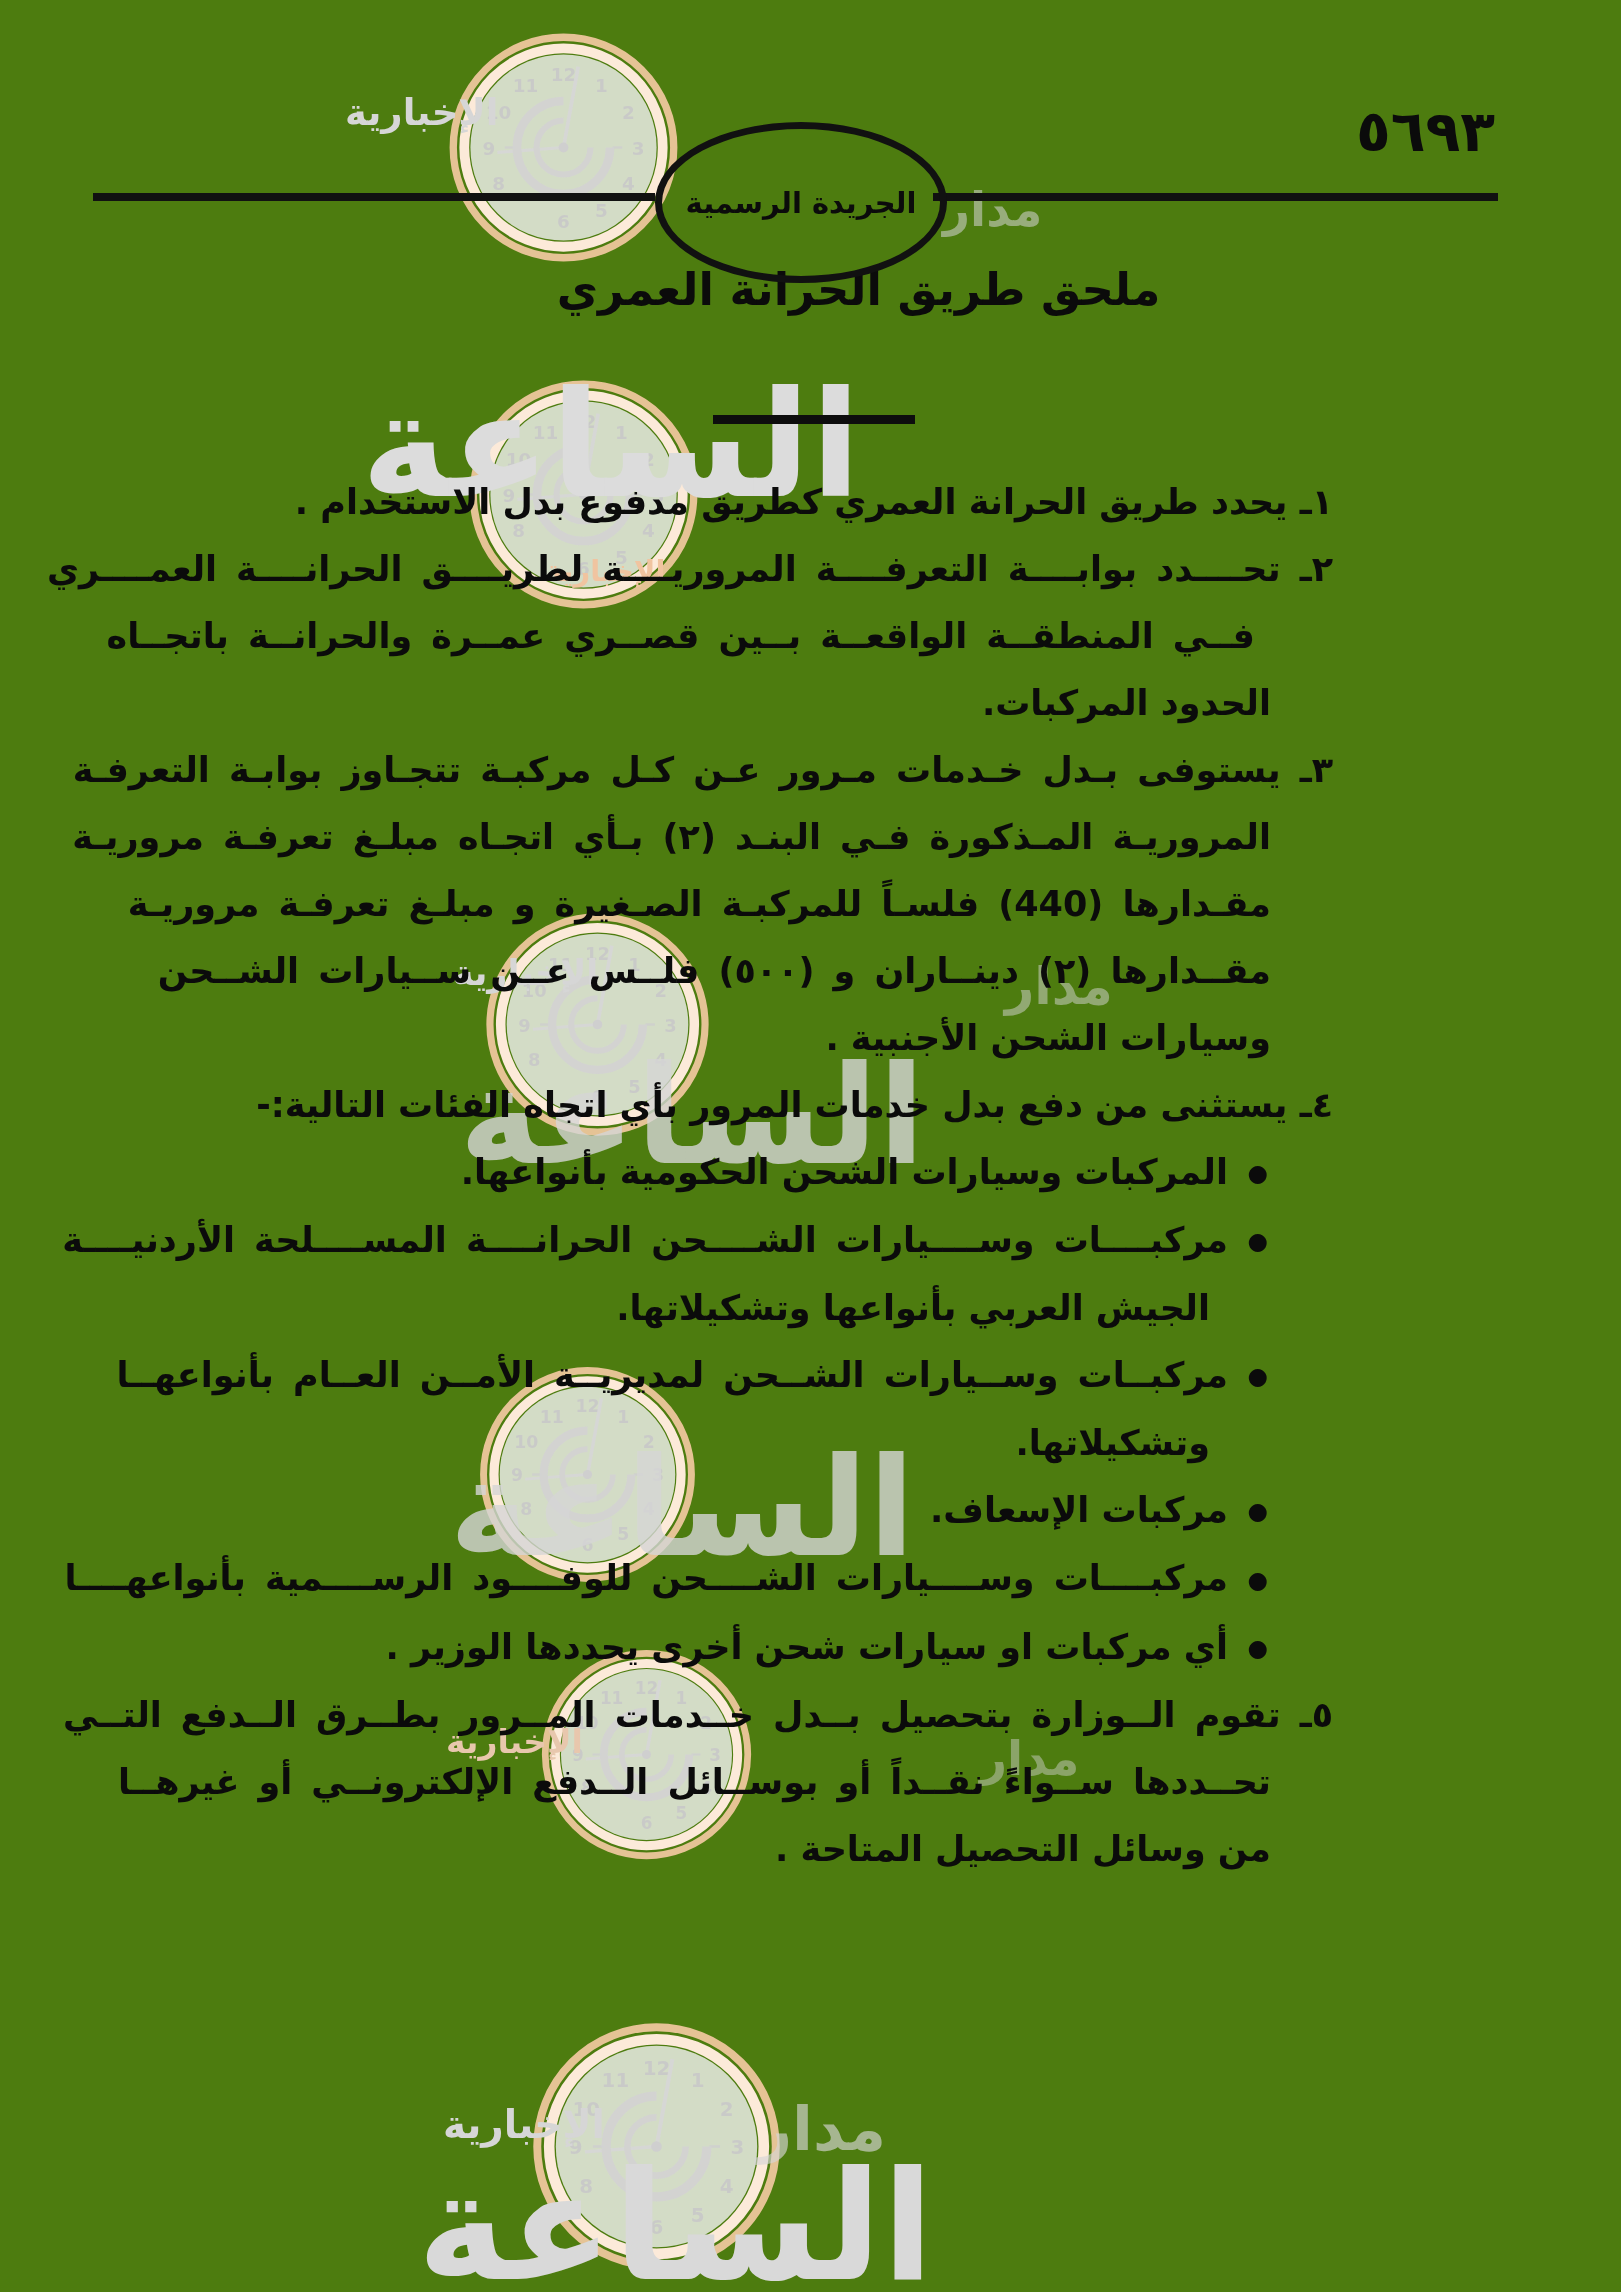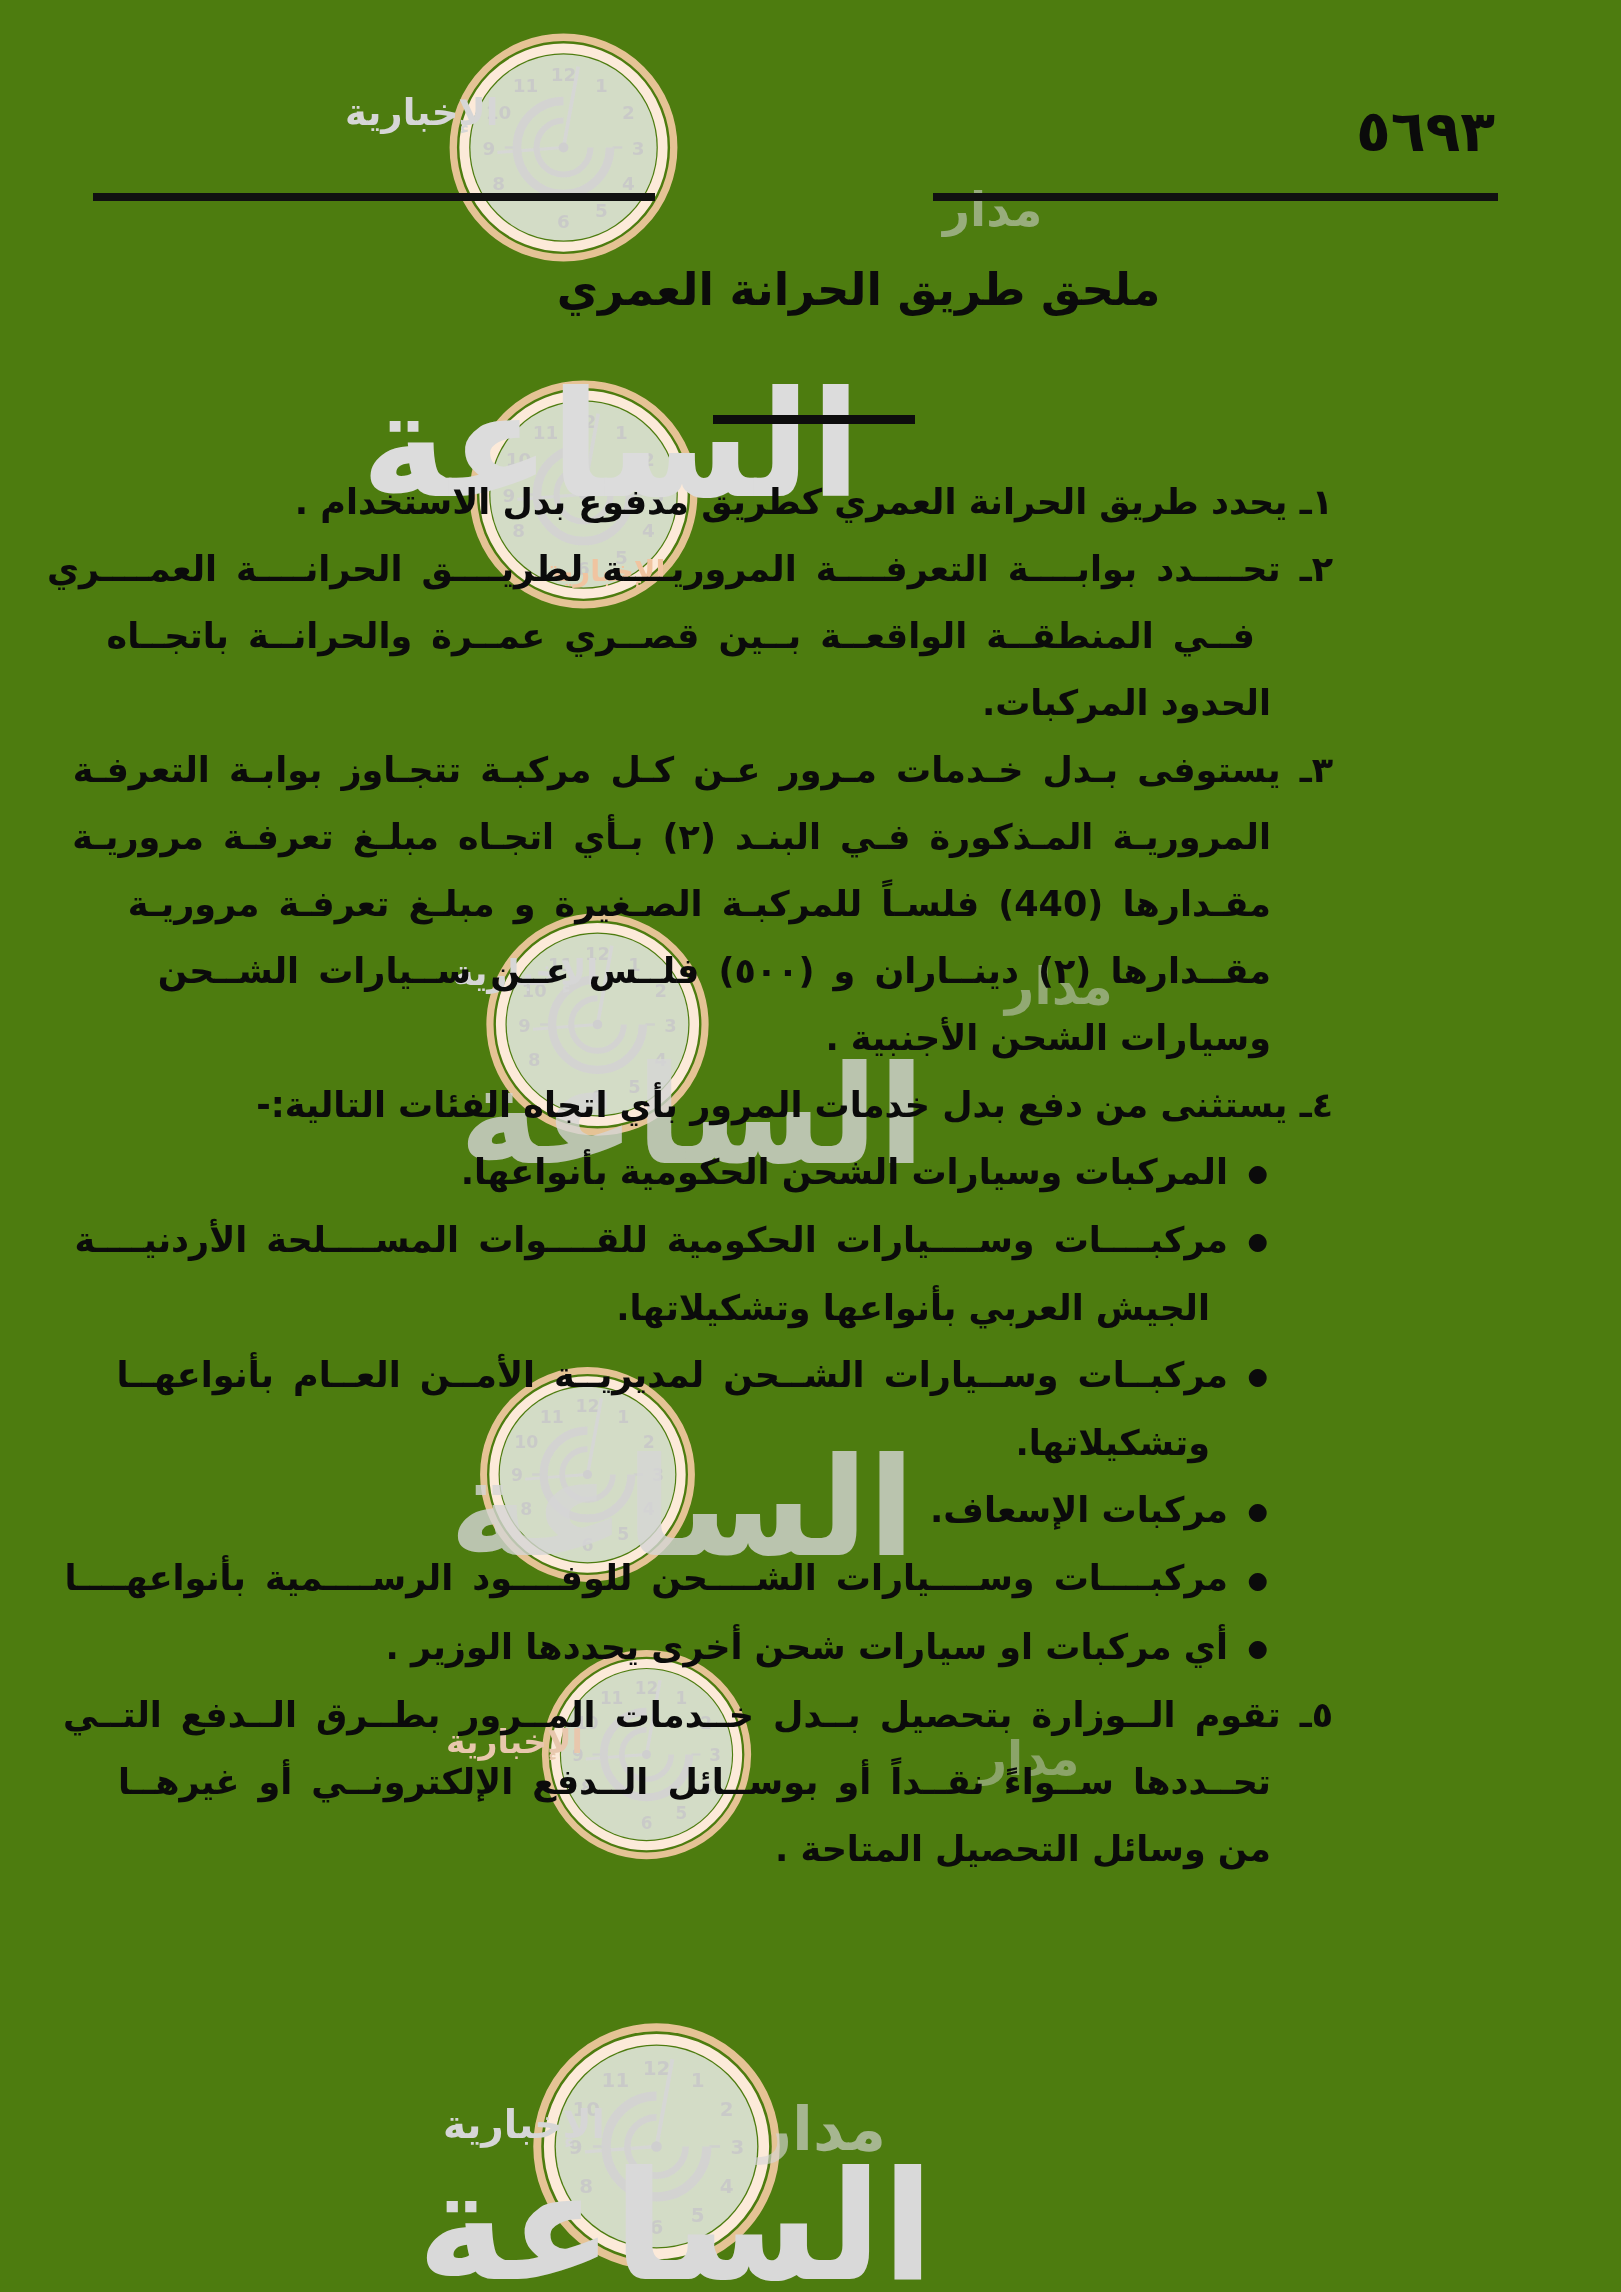--- a/index.html
+++ b/index.html
@@ -115,37 +115,40 @@
   <div class="wmtext" style="left:449px;top:1439px;font-size:137px;opacity:.8">الساعة</div>
   <div class="wmtext" style="left:446px;top:1725px;font-size:33px;color:#e8c7ad">الإخبارية</div>
   <div class="wmtext" style="left:980px;top:1735px;font-size:47px;opacity:.45">مدار</div>
   <div class="wmtext" style="left:443px;top:2105px;font-size:39px">الإخبارية</div>
   <div class="wmtext" style="left:757px;top:2098px;font-size:61px;opacity:.65">مدار</div>
   <div class="wmtext" style="left:417px;top:2151px;font-size:152px;color:#d9d9d9">الساعة</div>
 
   <div class="pagenum">٥٦٩٣</div>
   <div class="rule rule-left"></div>
   <div class="rule rule-right"></div>
+  <div class="seal">
+    <span>الجريدة الرسمية</span>
+  </div>
 
   <div class="title">ملحق طريق الحرانة العمري</div>
   <div class="divider"></div>
 
   <div class="doc">
     <div class="ln">١ـ يحدد طريق الحرانة العمري كطريق مدفوع بدل الاستخدام .</div>
     <div class="ln j">٢ـ تحــــدد بوابــــة التعرفــــة المروريــــة لطريــــق الحرانــــة العمــــري</div>
     <div class="ln cont2 j">فــي المنطقــة الواقعــة بــين قصــري عمــرة والحرانــة باتجــاه</div>
     <div class="ln cont">الحدود المركبات.</div>
     <div class="ln j">٣ـ يستوفى بـدل خـدمات مـرور عـن كـل مركبـة تتجـاوز بوابـة التعرفـة</div>
     <div class="ln cont j">المروريـة المـذكورة فـي البنـد (٢) بـأي اتجـاه مبلـغ تعرفـة مروريـة</div>
     <div class="ln cont j">مقـدارها (440) فلسـاً للمركبـة الصـغيرة و مبلـغ تعرفـة مروريـة</div>
     <div class="ln cont j">مقــدارها (٢) دينــاران و (٥٠٠) فلــس عــن ســيارات الشــحن</div>
     <div class="ln cont">وسيارات الشحن الأجنبية .</div>
     <div class="ln">٤ـ يستثنى من دفع بدل  خدمات المرور بأي اتجاه الفئات التالية:-</div>
     <div class="ln bullet">المركبات وسيارات الشحن الحكومية بأنواعها.</div>
-    <div class="ln bullet j">مركبــــات وســــيارات الحكومية للقــــوات المســــلحة الأردنيــــة</div>
+    <div class="ln bullet j">مركبــــات وســــيارات الشــــحن الحرانــــة المســــلحة الأردنيــــة</div>
     <div class="ln bcont">الجيش العربي بأنواعها وتشكيلاتها.</div>
     <div class="ln bullet j">مركبــات وســيارات الشــحن لمديريــة الأمــن العــام بأنواعهــا</div>
     <div class="ln bcont">وتشكيلاتها.</div>
     <div class="ln bullet">مركبات الإسعاف.</div>
     <div class="ln bullet j">مركبــــات وســــيارات الشــــحن للوفــــود الرســــمية بأنواعهــــا</div>
     <div class="ln bullet">أي مركبات او سيارات شحن أخرى يحددها الوزير .</div>
     <div class="ln j">٥ـ تقوم الــوزارة  بتحصيل بــدل خــدمات المــرور بطــرق الــدفع التــي</div>
     <div class="ln cont j">تحــددها ســواءً نقــداً أو بوســائل الــدفع الإلكترونــي أو غيرهــا</div>
     <div class="ln cont">من وسائل التحصيل المتاحة .</div>
   </div>

